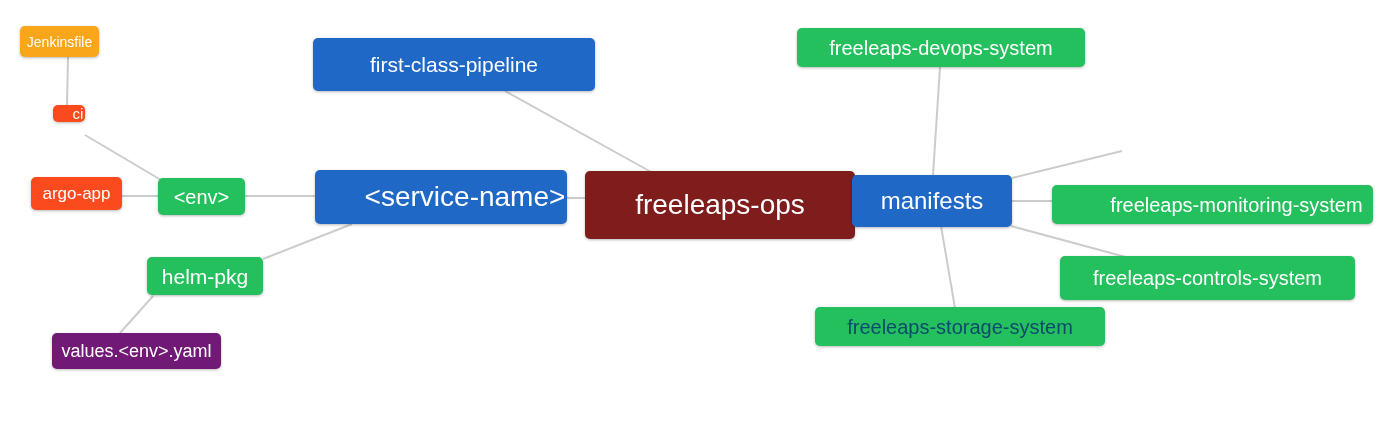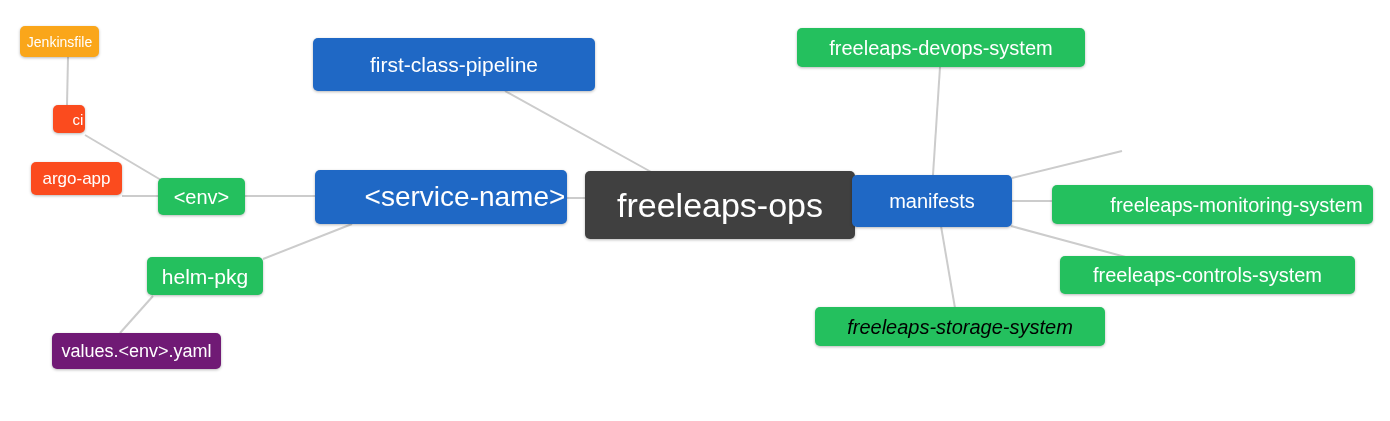--- a/index.html
+++ b/index.html
@@ -55,27 +55,27 @@
     <line x1="505" y1="91" x2="653" y2="173" stroke="#cccccc"></line>
     <line x1="845" y1="200" x2="853" y2="200" stroke="#cccccc"></line>
     <line x1="940" y1="67" x2="933" y2="175" stroke="#cccccc"></line>
     <line x1="1012" y1="178" x2="1122" y2="151" stroke="#cccccc"></line>
     <line x1="1012" y1="201" x2="1053" y2="201" stroke="#cccccc"></line>
     <line x1="1011" y1="226" x2="1133" y2="259" stroke="#cccccc"></line>
     <line x1="941" y1="226" x2="955" y2="308" stroke="#cccccc"></line>
   </svg>
 
   <div class="node" style="left: 20px; top: 26px; width: 79px; height: 31px; font-size: 14px; background: rgb(250, 166, 26); color: rgb(255, 255, 255);">Jenkinsfile</div>
-  <div class="node" style="left: 53px; top: 105px; width: 32px; height: 28px; font-size: 15px; background: rgb(251, 75, 30); color: rgb(255, 255, 255); padding-left: 18px;">ci</div>
-  <div class="node" style="left: 31px; top: 162px; width: 91px; height: 33px; font-size: 17px; background: rgb(251, 75, 30); color: rgb(255, 255, 255);">argo-app</div>
+  <div class="node" style="left: 53px; top: 105px; width: 32px; height: 17px; font-size: 15px; background: rgb(251, 75, 30); color: rgb(255, 255, 255); padding-left: 18px;">ci</div>
+  <div class="node" style="left: 31px; top: 177px; width: 91px; height: 33px; font-size: 17px; background: rgb(251, 75, 30); color: rgb(255, 255, 255);">argo-app</div>
   <div class="node" style="left: 147px; top: 257px; width: 116px; height: 38px; font-size: 21px; background: rgb(36, 192, 94); color: rgb(255, 255, 255);">helm-pkg</div>
   <div class="node" style="left: 158px; top: 178px; width: 87px; height: 37px; font-size: 20px; background: rgb(36, 192, 94); color: rgb(255, 255, 255);">&lt;env&gt;</div>
   <div class="node" style="left: 8px; top: 333px; width: 169px; height: 36px; font-size: 18px; background: #701a75; color: rgb(255, 255, 255); margin-left: 44px;">values.&lt;env&gt;.yaml</div>
   <div class="node" style="left: 313px; top: 38px; width: 282px; height: 53px; font-size: 21px; background: rgb(31, 104, 197); color: rgb(255, 255, 255);">first-class-pipeline</div>
   <div class="node" style="left: 315px; top: 170px; width: 252px; height: 54px; font-size: 28px; background: rgb(31, 104, 197); color: rgb(255, 255, 255); padding-left: 48px;">&lt;service-name&gt;</div>
-  <div class="node" style="left: 585px; top: 171px; width: 270px; height: 68px; font-size: 34px; background: #404040; color: rgb(255, 255, 255);">freeleaps-ops</div>
-  <div class="node" style="left: 852px; top: 175px; width: 160px; height: 52px; font-size: 20px; background: rgb(31, 104, 197); color: rgb(255, 255, 255);">manifests</div>
+  <div class="node" style="left: 585px; top: 171px; width: 270px; height: 68px; font-size: 28px; background: #7f1d1d; color: rgb(255, 255, 255);">freeleaps-ops</div>
+  <div class="node" style="left: 852px; top: 175px; width: 160px; height: 52px; font-size: 24px; background: rgb(31, 104, 197); color: rgb(255, 255, 255);">manifests</div>
   <div class="node" style="left: 797px; top: 28px; width: 288px; height: 39px; font-size: 20px; background: rgb(36, 192, 94); color: rgb(255, 255, 255);">freeleaps-devops-system</div>
   <div class="node" style="left: 1052px; top: 185px; width: 321px; height: 39px; font-size: 20px; background: rgb(36, 192, 94); color: rgb(255, 255, 255); padding-left: 48px;">freeleaps-monitoring-system</div>
-  <div class="node" style="left: 1060px; top: 256px; width: 295px; height: 38px; font-size: 20px; background: rgb(36, 192, 94); color: rgb(255, 255, 255);">freeleaps-controls-system</div>
-  <div class="node" style="left: 815px; top: 307px; width: 290px; height: 39px; font-size: 20px; background: rgb(36, 192, 94); color: #000000; font-style: italic;">freeleaps-storage-system</div>
+  <div class="node" style="left: 1060px; top: 256px; width: 295px; height: 44px; font-size: 20px; background: rgb(36, 192, 94); color: rgb(255, 255, 255);">freeleaps-controls-system</div>
+  <div class="node" style="left: 815px; top: 307px; width: 290px; height: 39px; font-size: 20px; background: rgb(36, 192, 94); color: #0c4a6e;">freeleaps-storage-system</div>
 
 </div>
 
 </body></html>

